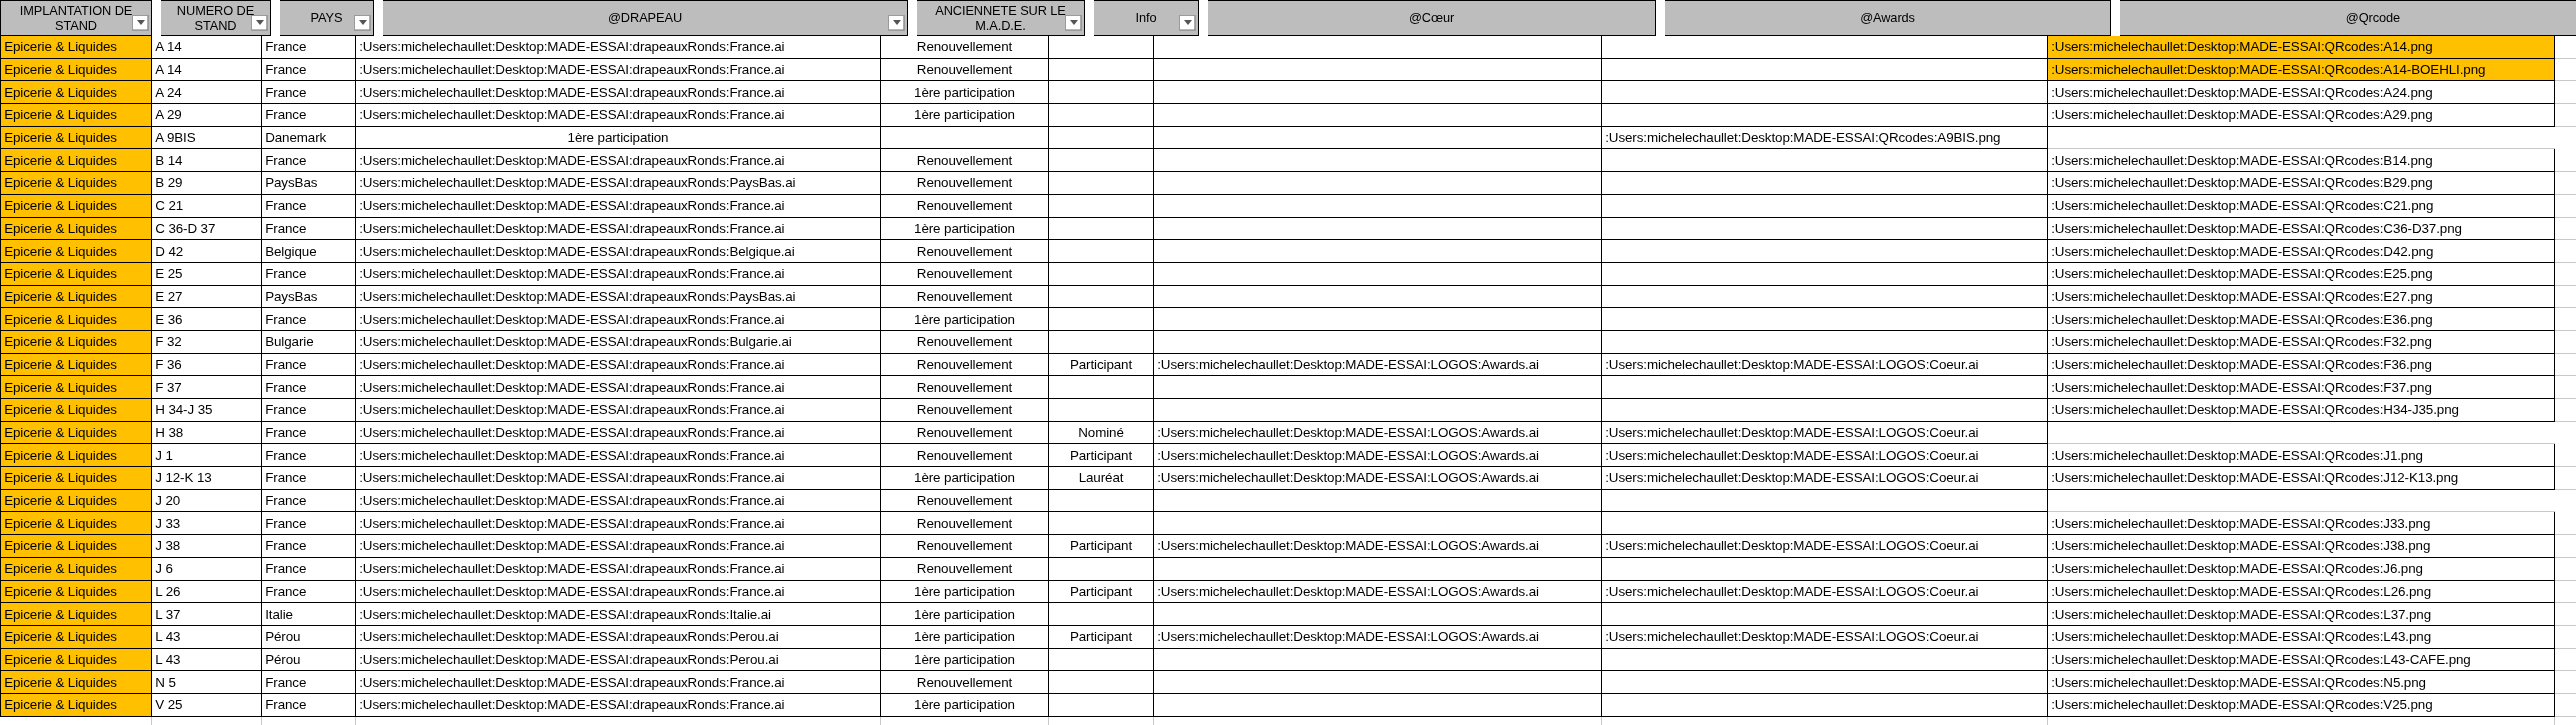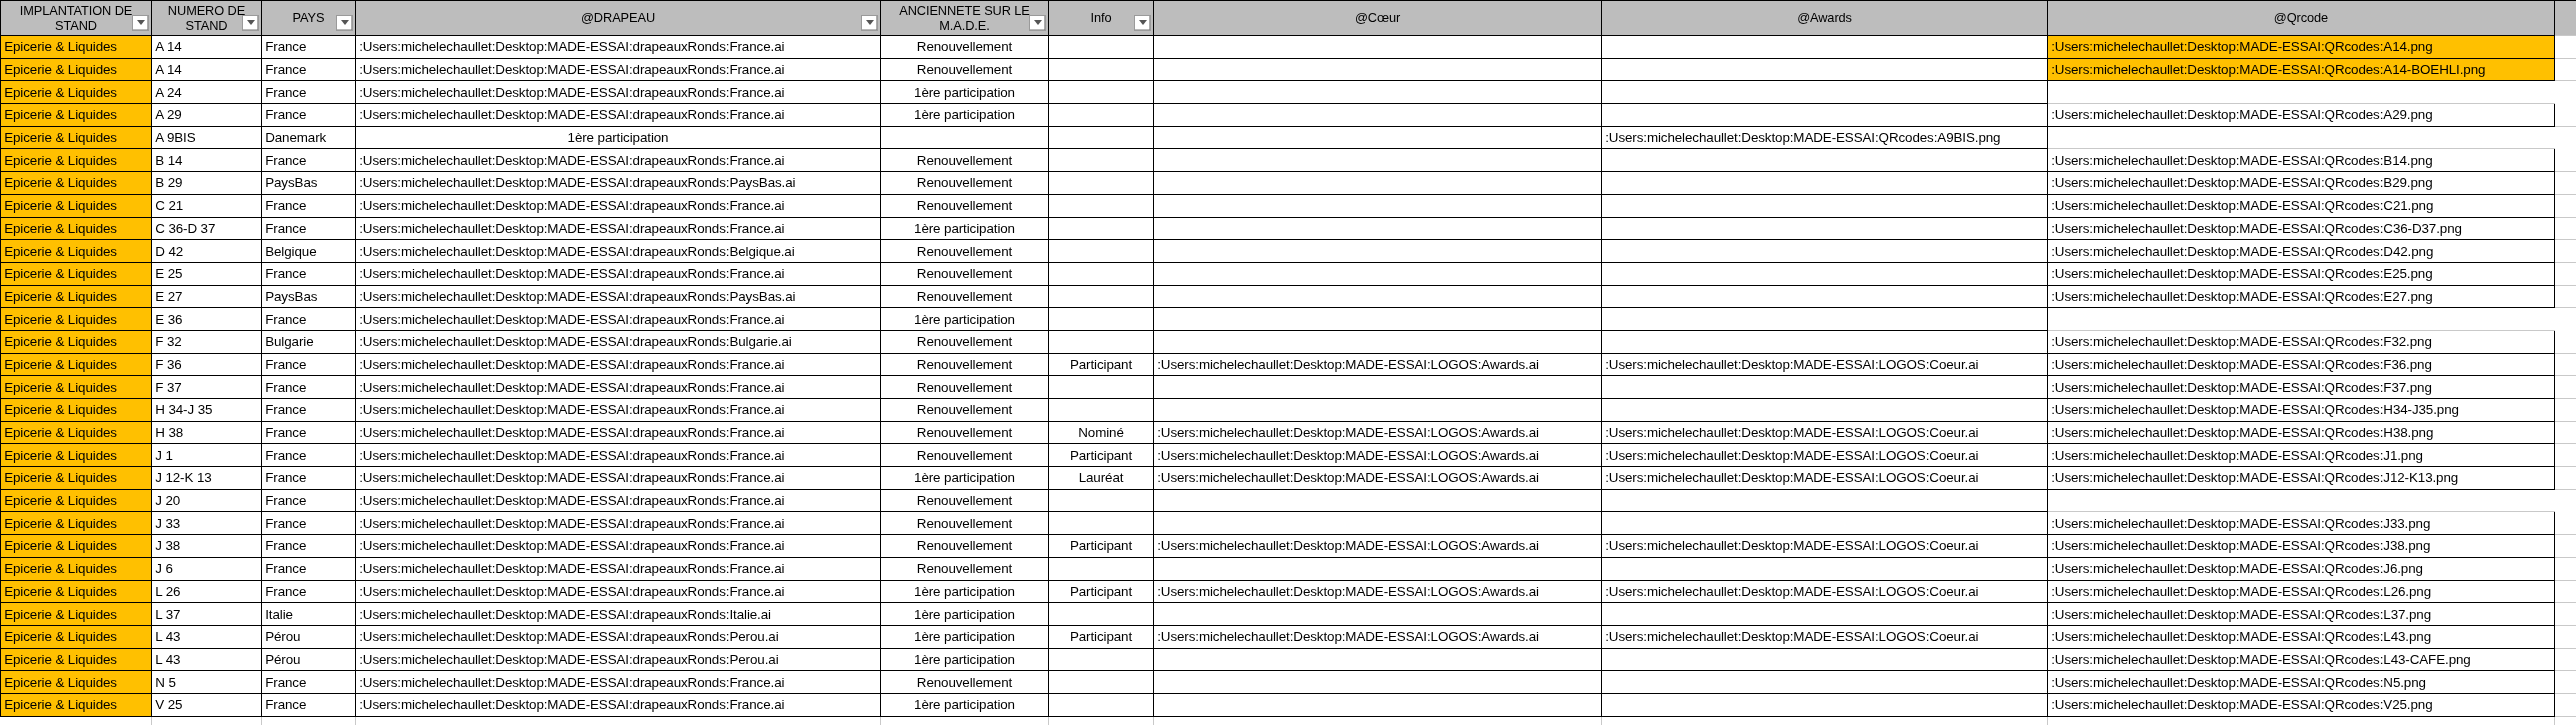--- a/index.html
+++ b/index.html
@@ -2,21 +2,21 @@
 <html style="font-size:10.2px"><head>
 <meta charset="utf-8">
 <style>
   html,body{margin:0;padding:0;background:#fff;}
   .sheet{
     position:relative; width:2576px; height:725px; overflow:hidden;
     background:#fff; color:#000;
     font-family:"Liberation Sans", sans-serif; letter-spacing:-0.1px;
   }
   .row{display:grid; grid-template-columns:152px 110px 94px 525px 168px 105px 448px 446px 507px 22px;}
-  .hrow{height:36px;}
+  .hrow{height:36px;gap:9px;}
   .drow{height:22.7px;}
   .brow{height:9.6px;}
   .cell{
     box-sizing:border-box; display:flex; align-items:center;
     border-right:1.3px solid var(--border); border-bottom:1.3px solid var(--border);
     padding:0 3.2px; font-size:13.4px; white-space:nowrap; overflow:hidden;
     background:#fff;
   }
   .first{border-left:1.3px solid var(--border);}
   .hcell{
@@ -88,20 +88,21 @@
       </div>
       <div class="row drow">
         <div class="cell al bg-orange first">Epicerie &amp; Liquides</div>
         <div class="cell al">A 24</div>
         <div class="cell al">France</div>
         <div class="cell al">:Users:michelechaullet:Desktop:MADE-ESSAI:drapeauxRonds:France.ai</div>
         <div class="cell ac">1ère participation</div>
         <div class="cell ac"></div>
         <div class="cell al"></div>
         <div class="cell al"></div>
+        <div class="cell al">:Users:michelechaullet:Desktop:MADE-ESSAI:QRcodes:A24.png</div>
         <div class="cell sliver"></div>
       </div>
       <div class="row drow">
         <div class="cell al bg-orange first">Epicerie &amp; Liquides</div>
         <div class="cell al">A 29</div>
         <div class="cell al">France</div>
         <div class="cell al">:Users:michelechaullet:Desktop:MADE-ESSAI:drapeauxRonds:France.ai</div>
         <div class="cell ac">1ère participation</div>
         <div class="cell ac"></div>
         <div class="cell al"></div>
@@ -206,20 +207,21 @@
       </div>
       <div class="row drow">
         <div class="cell al bg-orange first">Epicerie &amp; Liquides</div>
         <div class="cell al">E 36</div>
         <div class="cell al">France</div>
         <div class="cell al">:Users:michelechaullet:Desktop:MADE-ESSAI:drapeauxRonds:France.ai</div>
         <div class="cell ac">1ère participation</div>
         <div class="cell ac"></div>
         <div class="cell al"></div>
         <div class="cell al"></div>
+        <div class="cell al">:Users:michelechaullet:Desktop:MADE-ESSAI:QRcodes:E36.png</div>
         <div class="cell sliver"></div>
       </div>
       <div class="row drow">
         <div class="cell al bg-orange first">Epicerie &amp; Liquides</div>
         <div class="cell al">F 32</div>
         <div class="cell al">Bulgarie</div>
         <div class="cell al">:Users:michelechaullet:Desktop:MADE-ESSAI:drapeauxRonds:Bulgarie.ai</div>
         <div class="cell ac">Renouvellement</div>
         <div class="cell ac"></div>
         <div class="cell al"></div>
@@ -265,21 +267,20 @@
       </div>
       <div class="row drow">
         <div class="cell al bg-orange first">Epicerie &amp; Liquides</div>
         <div class="cell al">H 38</div>
         <div class="cell al">France</div>
         <div class="cell al">:Users:michelechaullet:Desktop:MADE-ESSAI:drapeauxRonds:France.ai</div>
         <div class="cell ac">Renouvellement</div>
         <div class="cell ac">Nominé</div>
         <div class="cell al">:Users:michelechaullet:Desktop:MADE-ESSAI:LOGOS:Awards.ai</div>
         <div class="cell al">:Users:michelechaullet:Desktop:MADE-ESSAI:LOGOS:Coeur.ai</div>
-        <div class="cell al">:Users:michelechaullet:Desktop:MADE-ESSAI:QRcodes:H38.png</div>
         <div class="cell sliver"></div>
       </div>
       <div class="row drow">
         <div class="cell al bg-orange first">Epicerie &amp; Liquides</div>
         <div class="cell al">J 1</div>
         <div class="cell al">France</div>
         <div class="cell al">:Users:michelechaullet:Desktop:MADE-ESSAI:drapeauxRonds:France.ai</div>
         <div class="cell ac">Renouvellement</div>
         <div class="cell ac">Participant</div>
         <div class="cell al">:Users:michelechaullet:Desktop:MADE-ESSAI:LOGOS:Awards.ai</div>

